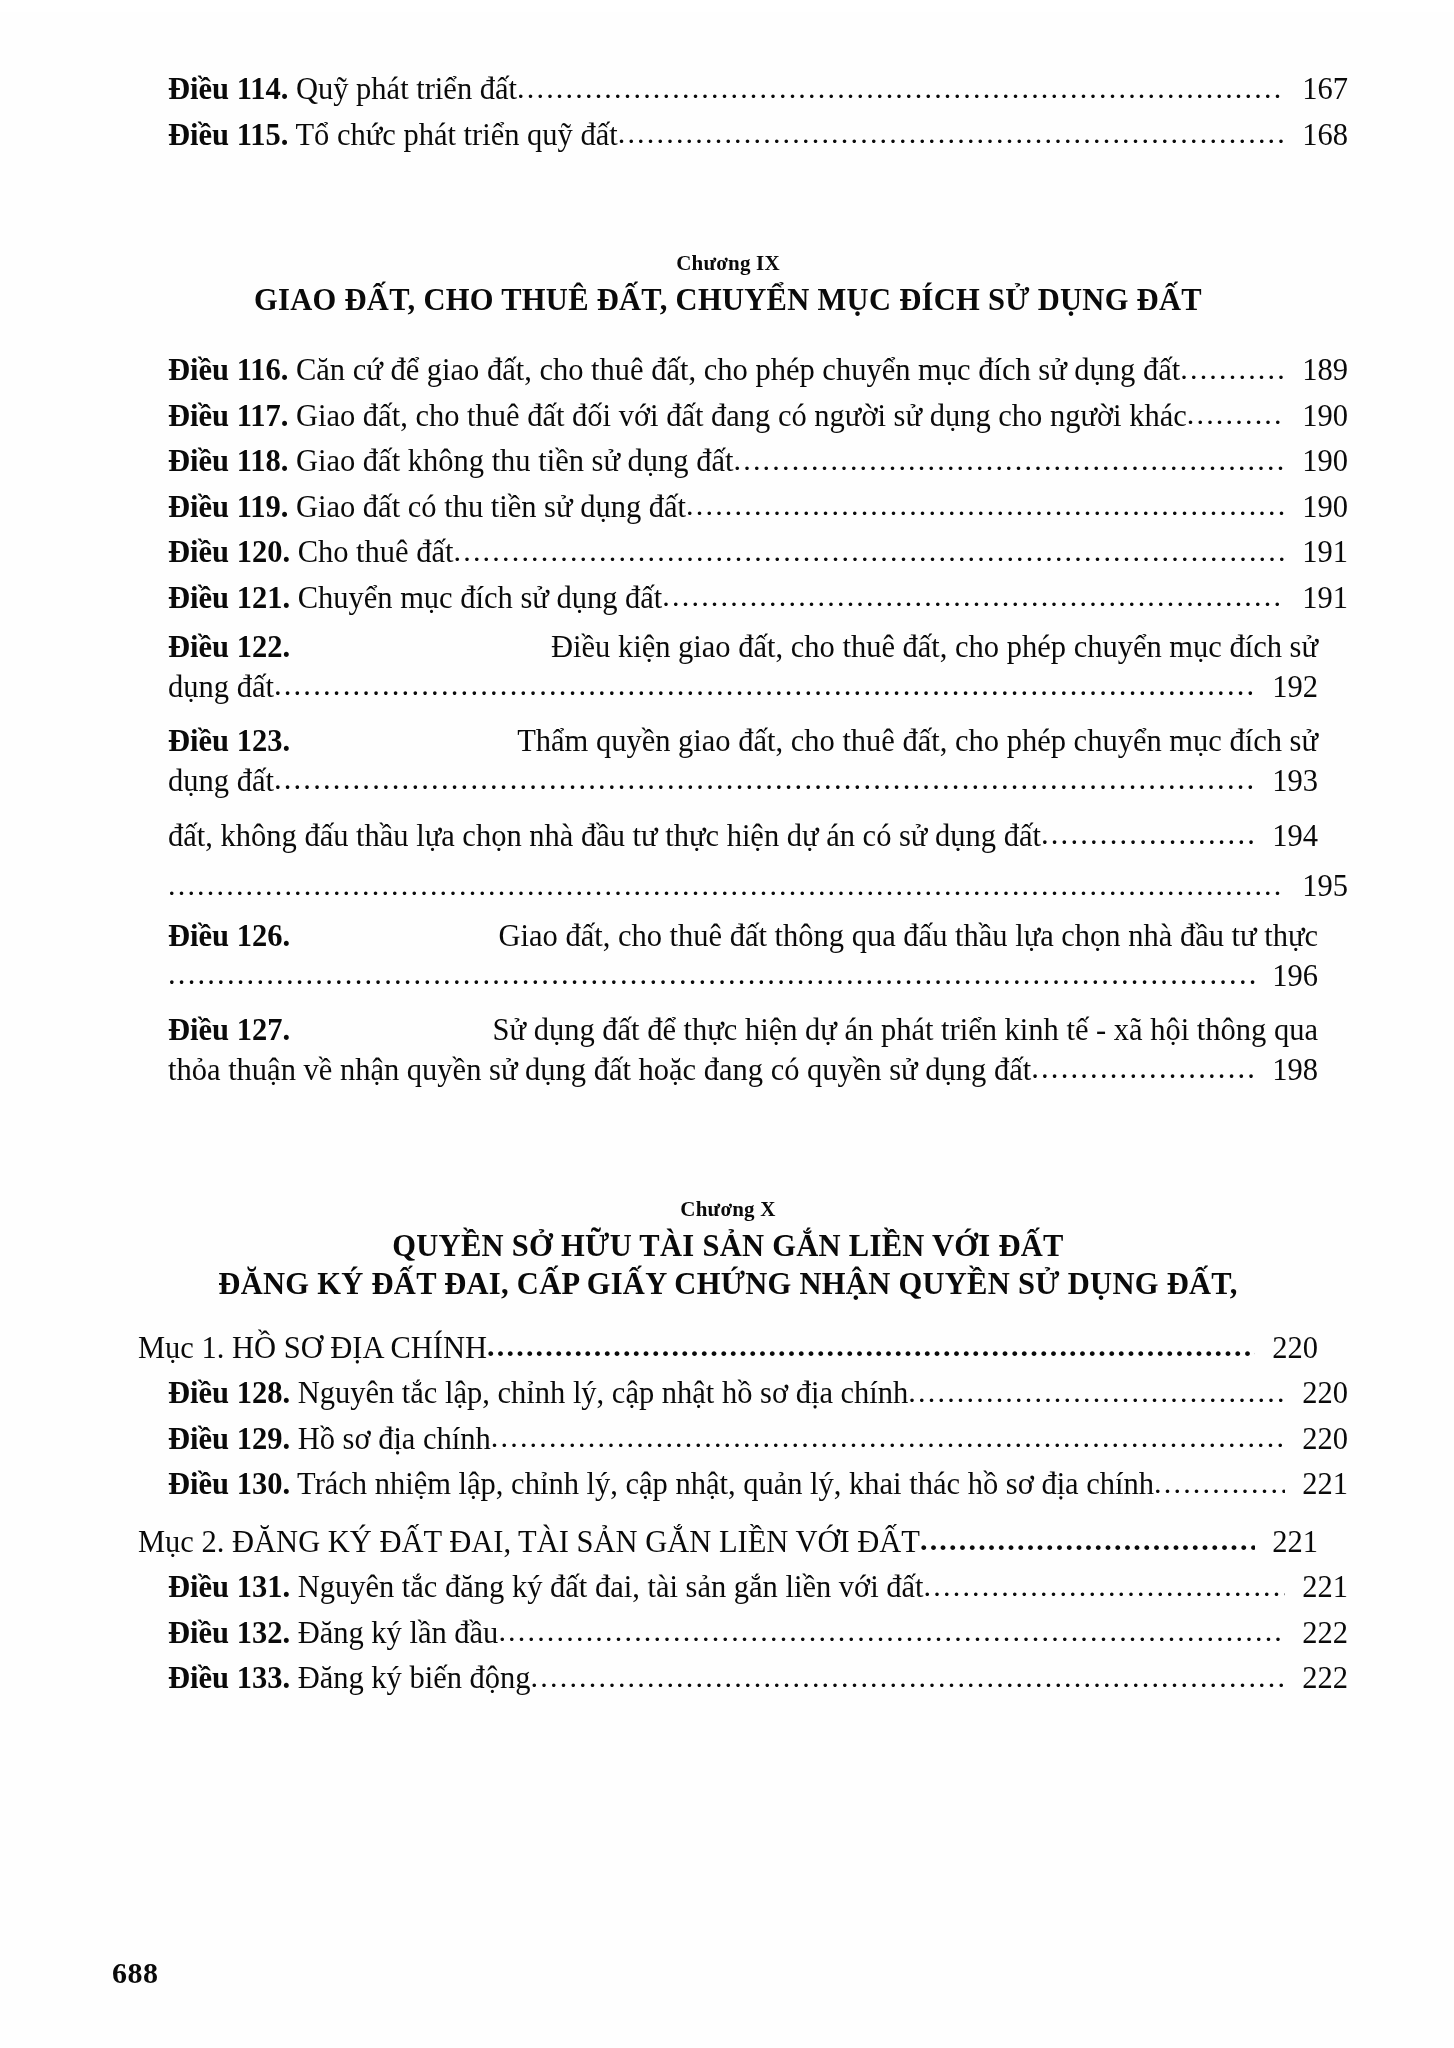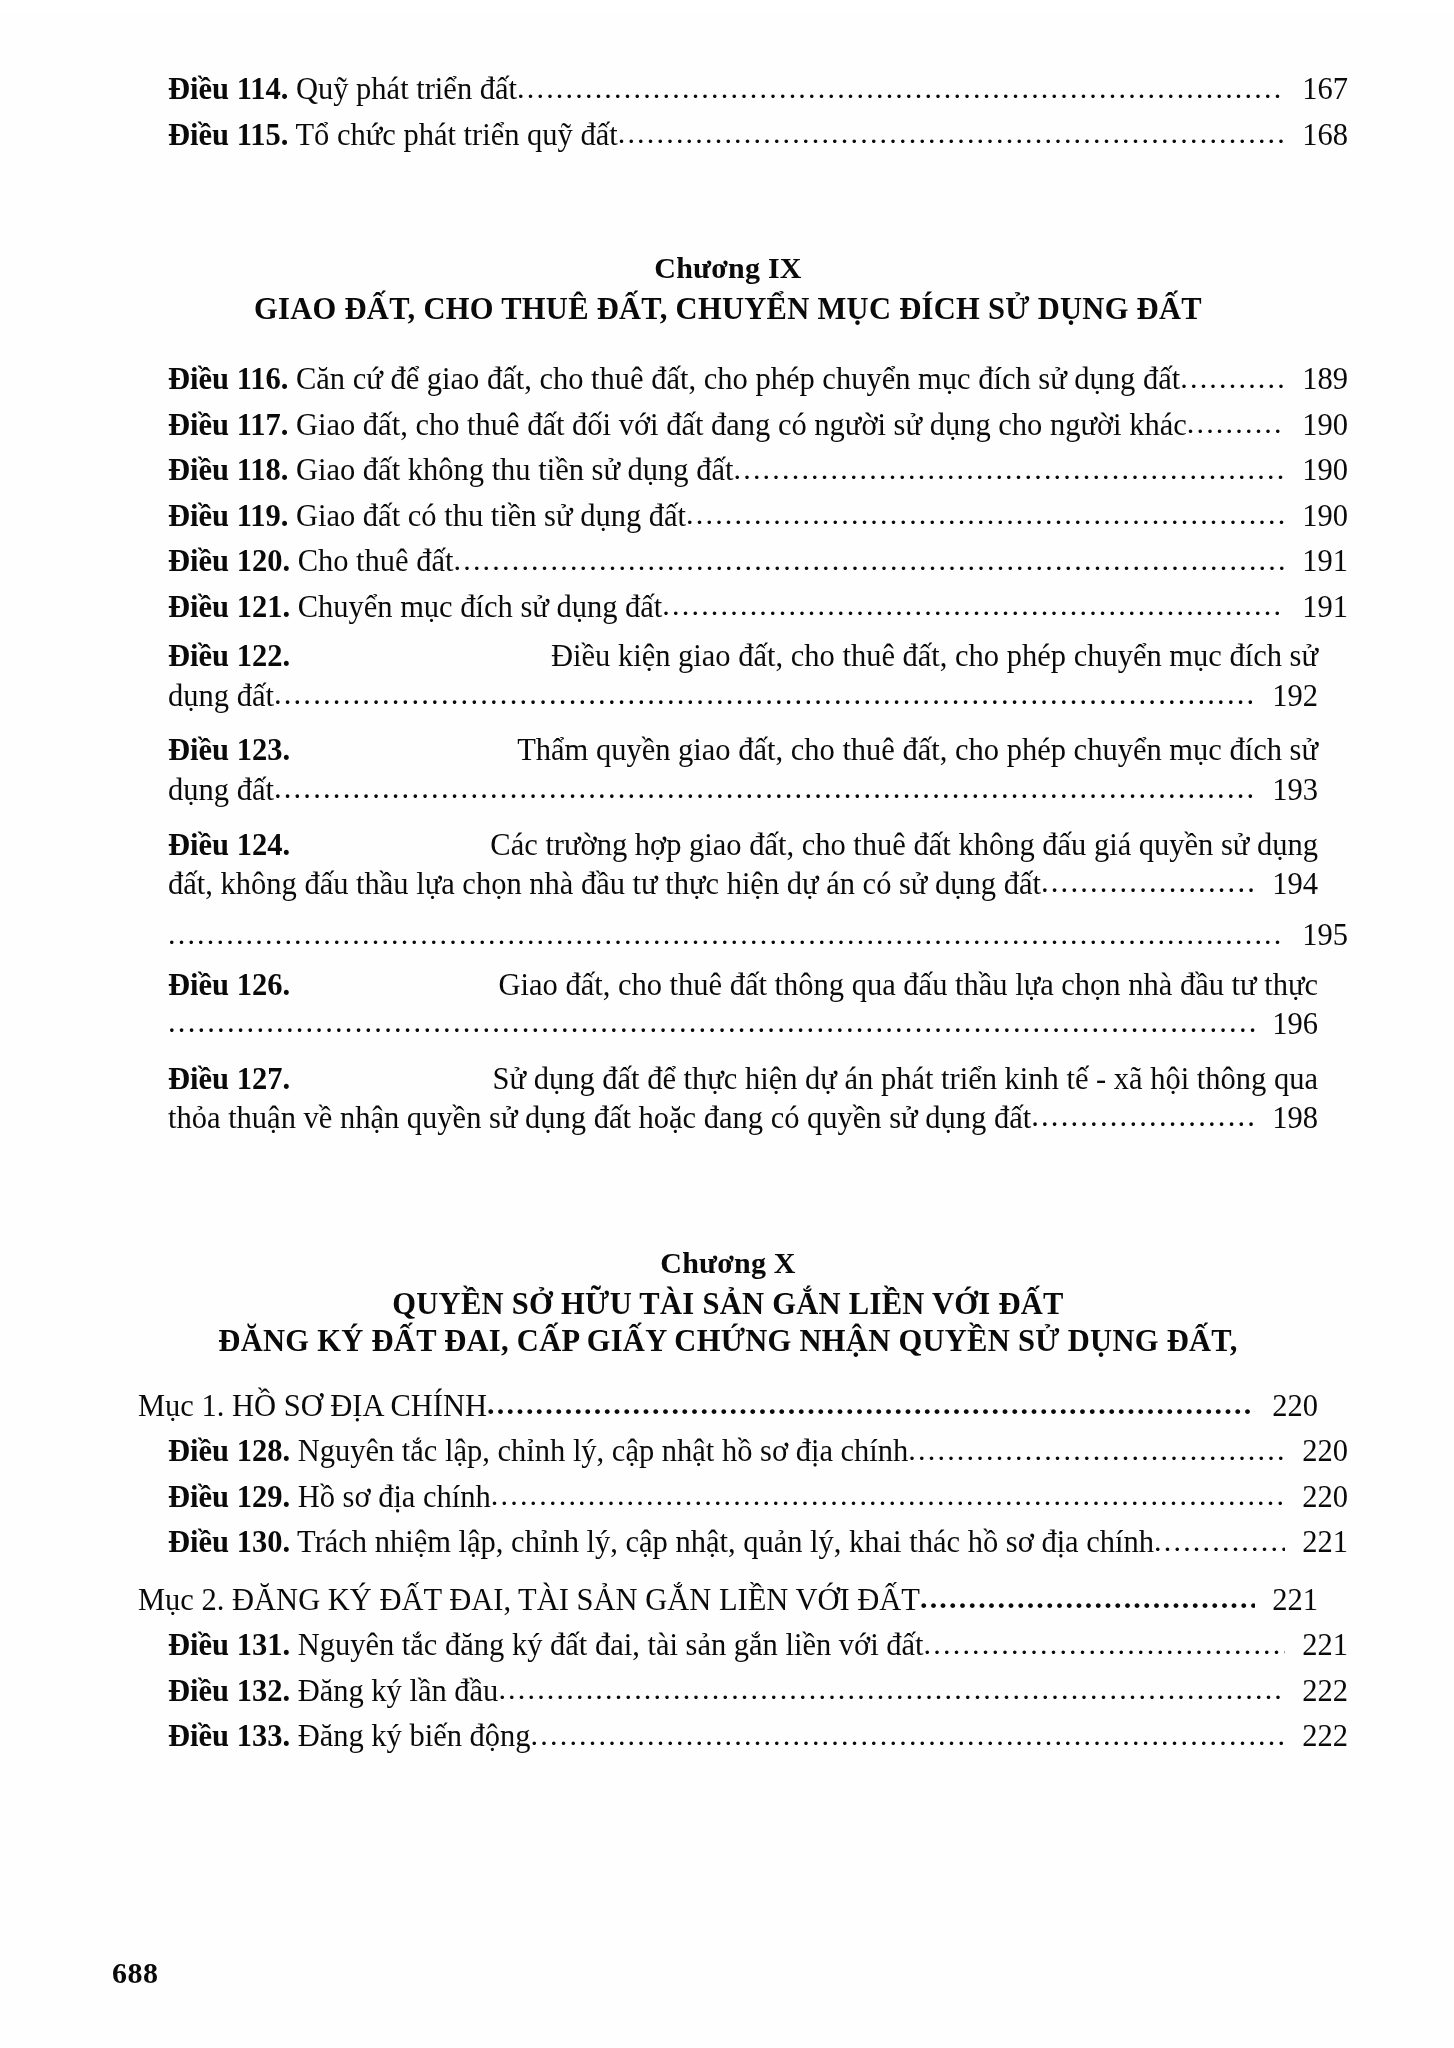--- a/index.html
+++ b/index.html
@@ -111,21 +111,21 @@
     white-space: normal;
     gap: 16px;
   }
 
   
   .chapter-block {
     text-align: center;
     font-weight: bold;
   }
   .chapter-label {
-    font-size: 30px;
+    font-size: 21px;
     letter-spacing: 0.2px;
     margin-bottom: 6px;
   }
   .chapter-title {
     font-size: 30.5px;
     letter-spacing: 0.3px;
     line-height: 1.22;
   }
 
   .sp-before-ch9  { height: 86px; }
@@ -227,24 +227,20 @@
             <span>Thẩm quyền giao đất, cho thuê đất, cho phép chuyển mục đích sử</span>
           </div>
         <div class="second-line">
           <span class="tail">dụng đất</span>
           <span class="leader">........................................................................................................................................................................................................</span>
           <span class="pageno">193</span>
         </div>
       </div>
 
       <div class="toc-entry-wrap">
-        <div class="first-line just-line">
-            <span class="num">Điều 124.</span> 
-            <span>Các trường hợp giao đất, cho thuê đất không đấu giá quyền sử dụng</span>
-          </div>
         <div class="second-line">
           <span class="tail">đất, không đấu thầu lựa chọn nhà đầu tư thực hiện dự án có sử dụng đất</span>
           <span class="leader">........................................................................................................................................................................................................</span>
           <span class="pageno">194</span>
         </div>
       </div>
 
       <div class="toc-entry lvl-dieu">
         <span class="leader">........................................................................................................................................................................................................</span>
         <span class="pageno">195</span>

